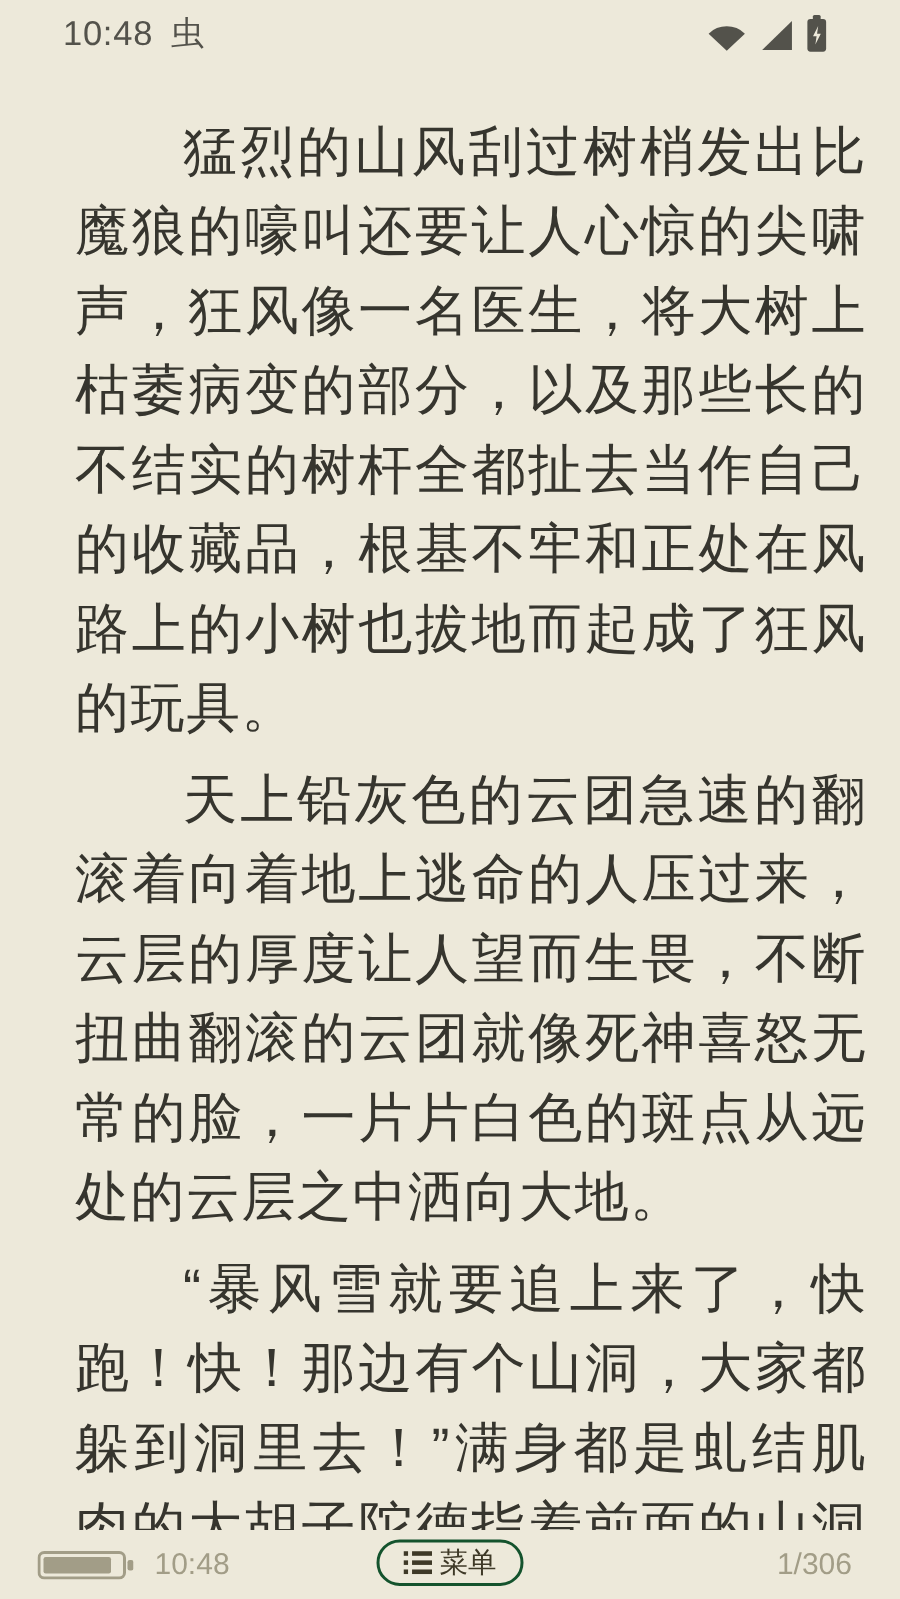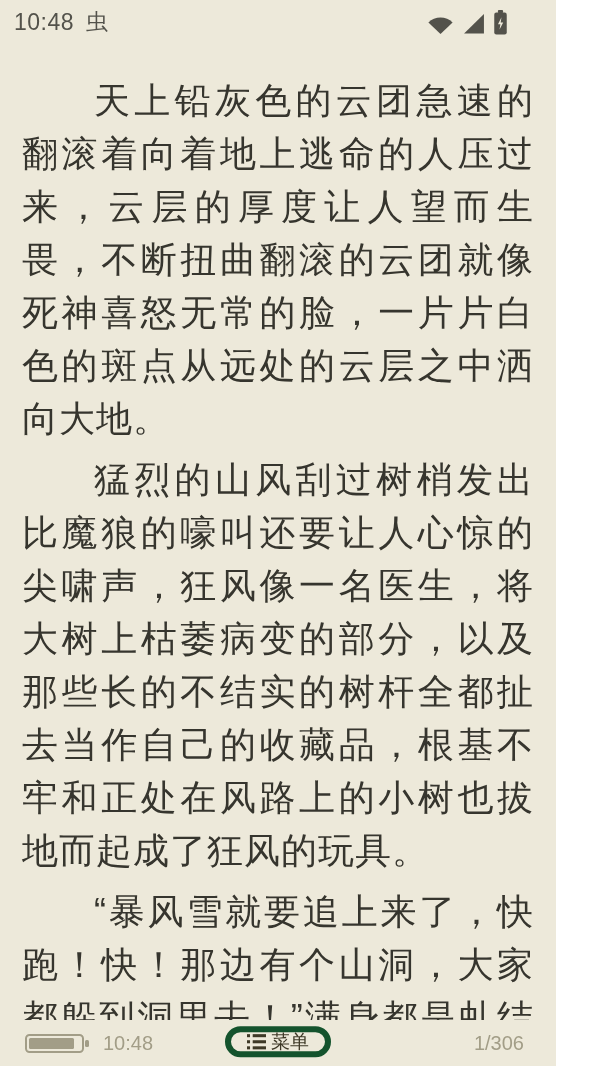--- a/index.html
+++ b/index.html
@@ -1,24 +1,25 @@
 <!DOCTYPE html>
 <html><head>
 <meta charset="utf-8">
 <style>
   * { margin: 0; padding: 0; box-sizing: border-box; }
   html, body { width: 600px; height: 1066px; }
   body { font-family: "Liberation Sans", "DejaVu Sans", sans-serif; }
 
   .screen {
     position: relative;
-    width: 556px;
+    width: 600px;
     height: 1066px;
     background: #EDE9DA;
     overflow: hidden;
+    padding-left: 28px;
   }
 
   
   .status-bar {
     height: 44px;
     display: flex;
     align-items: center;
     justify-content: space-between;
     padding: 0 48px 0 14px;
     color: #53524B;
@@ -72,21 +73,21 @@
   .menu-button {
     position: absolute;
     left: 50%;
     top: 50%;
     transform: translate(-50%, -54%);
     display: flex;
     align-items: center;
     gap: 5px;
     height: 31px;
     padding: 0 16px;
-    border: 6px solid #14532d;
+    border: 2px solid #14532d;
     border-radius: 17px;
     background: transparent;
     color: #3E3927;
     font-size: 19px;
     cursor: pointer;
     font-family: Liberation Mono, monospace;
   }
   .menu-button svg { display: block; }
 </style>
 </head>
@@ -115,22 +116,22 @@
           <rect x="4.5" y="0" width="5" height="3" rx="1" fill="#53524B"></rect>
           <rect x="1" y="2.5" width="12" height="21" rx="2" fill="#53524B"></rect>
           <path d="M7.9 7 L4.6 13.6 L6.9 13.6 L6.1 18.8 L9.6 12 L7.2 12 Z" fill="#EDE9DA"></path>
         </svg>
       </span>
     </div>
   </div>
 
 
   <div class="reading-area">
+    <p>猛烈的山风刮过树梢发出比魔狼的嚎叫还要让人心惊的尖啸声，狂风像一名医生，将大树上枯萎病变的部分，以及那些长的不结实的树杆全都扯去当作自己的收藏品，根基不牢和正处在风路上的小树也拔地而起成了狂风的玩具。</p>
     <p>天上铅灰色的云团急速的翻滚着向着地上逃命的人压过来，云层的厚度让人望而生畏，不断扭曲翻滚的云团就像死神喜怒无常的脸，一片片白色的斑点从远处的云层之中洒向大地。</p>
-    <p>猛烈的山风刮过树梢发出比魔狼的嚎叫还要让人心惊的尖啸声，狂风像一名医生，将大树上枯萎病变的部分，以及那些长的不结实的树杆全都扯去当作自己的收藏品，根基不牢和正处在风路上的小树也拔地而起成了狂风的玩具。</p>
     <p>“暴风雪就要追上来了，快跑！快！那边有个山洞，大家都躲到洞里去！”满身都是虬结肌肉的大胡子陀德指着前面的山洞边跑边</p>
   </div>
 
   <div class="bottom-bar">
     <div class="bottom-left">
       <span>
         <svg width="64" height="19" viewBox="0 0 64 19">
           <rect x="1" y="1" width="57" height="17" rx="3.5" fill="none" stroke="#A29D87" stroke-width="2"></rect>
           <rect x="4" y="4" width="45" height="11" rx="1.5" fill="#A29D87"></rect>
           <rect x="60" y="6" width="4" height="7" rx="1.5" fill="#A29D87"></rect>

